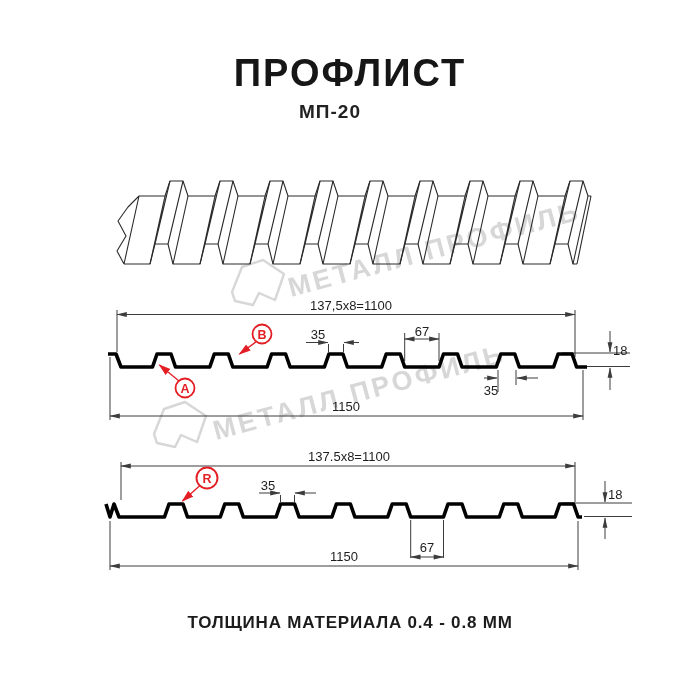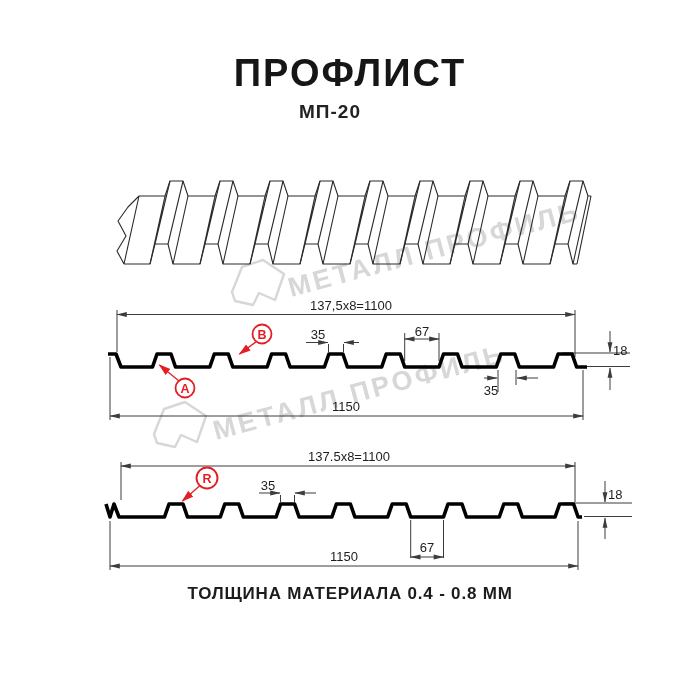--- a/index.html
+++ b/index.html
@@ -9,21 +9,21 @@
   }
   .title{
     position:absolute;left:0;top:52px;width:700px;text-align:center;
     font-size:38px;font-weight:800;letter-spacing:2px;color:#161616;
   }
   .subtitle{
     position:absolute;left:0;top:101px;width:660px;text-align:center;
     font-size:19px;font-weight:600;letter-spacing:1px;color:#222222;
   }
   .footer{
-    position:absolute;left:0;top:584px;width:700px;text-align:center;
+    position:absolute;left:0;top:613px;width:700px;text-align:center;
     font-size:17px;font-weight:600;letter-spacing:0.8px;color:#1c1c1c;
   }
   svg{position:absolute;left:0;top:0;}
   .dimline{stroke:#3c3c3c;stroke-width:1;fill:none;}
   .dimtext{font-family:"Liberation Sans",sans-serif;font-size:13px;fill:#1e1e1e;}
   .profline{stroke:#000000;stroke-width:3.6;fill:none;stroke-linejoin:round;stroke-linecap:butt;}
   .persp{stroke:#2b2b2b;stroke-width:1.1;fill:none;stroke-linejoin:round;}
   .red{stroke:#e31e24;fill:none;}
   .redtext{font-family:"Liberation Sans",sans-serif;font-size:12.5px;font-weight:700;fill:#e31e24;}
   .wmtext{font-family:"Liberation Sans",sans-serif;font-size:27px;font-weight:700;letter-spacing:3px;fill:#d7d7d7;}

